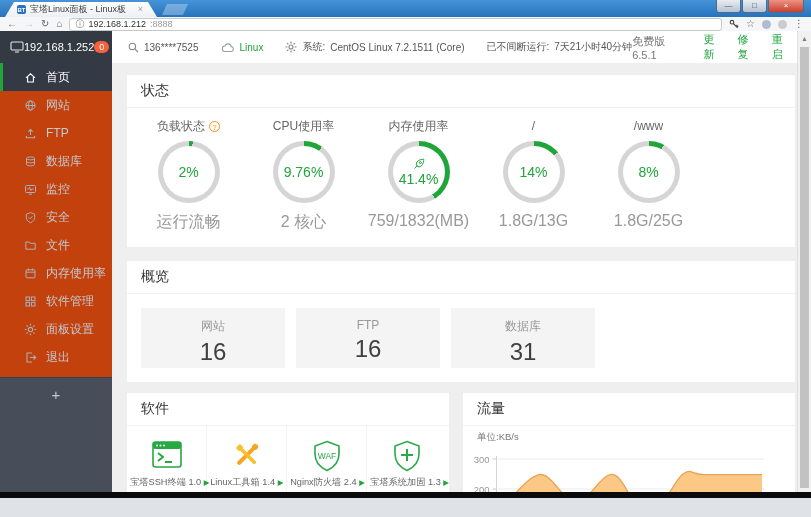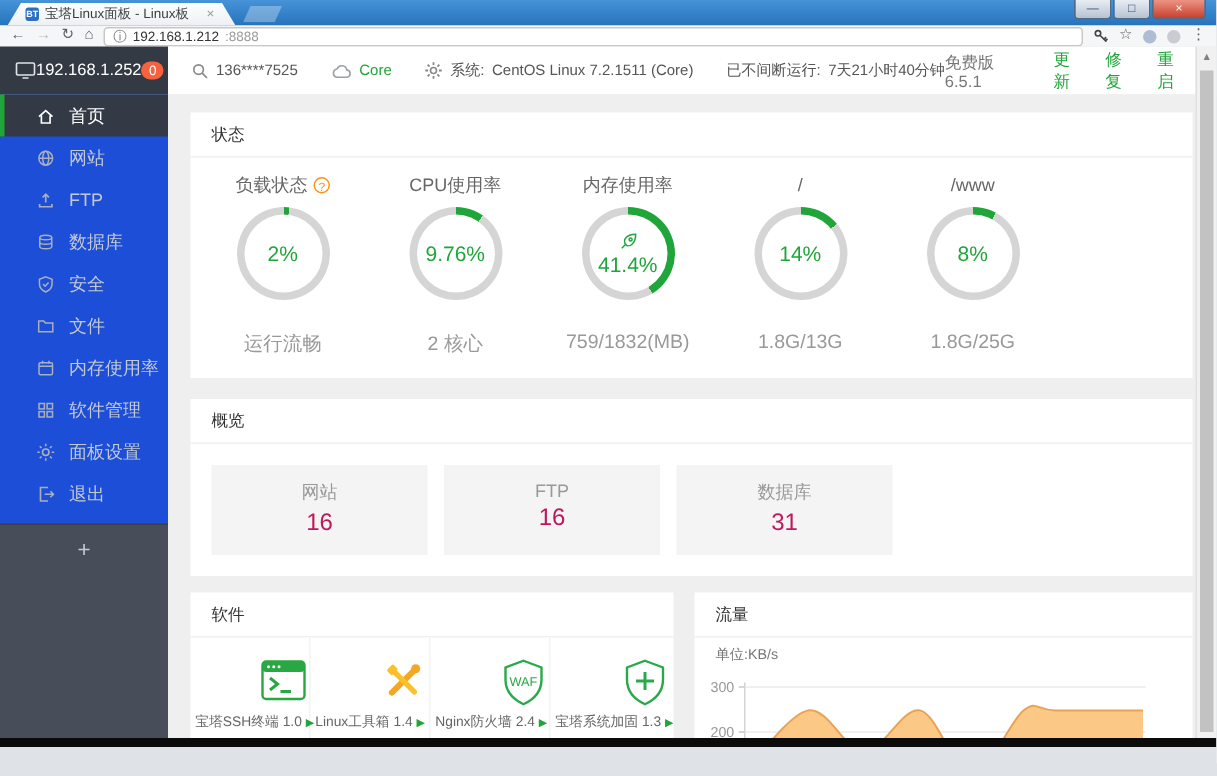--- a/index.html
+++ b/index.html
@@ -34,56 +34,56 @@
           display:flex;align-items:center;}
   .ip-block{width:112px;height:32px;background:#333a43;display:flex;align-items:center;gap:0;padding-left:10px;box-sizing:border-box;flex:none;}
   .ip-text{color:#fff;font-size:11px;}
   .badge{background:#f5623d;color:#fff;font-size:9px;border-radius:8px;padding:1px 5px;line-height:10px;}
   .tb-item{display:flex;align-items:center;gap:5px;font-size:10px;color:#555;white-space:nowrap;}
   .tb-left{display:flex;align-items:center;gap:22px;margin-left:16px;}
   .tb-right{margin-left:auto;display:flex;align-items:center;gap:13px;padding-right:18px;font-size:11px;}
   .green-link{color:#20a53a;}
   .ver{color:#777;}
   
-  .sidebar{position:absolute;left:0;top:63px;width:112px;bottom:0;background:#1d4ed8;display:flex;flex-direction:column;}
+  .sidebar{position:absolute;left:0;top:63px;width:112px;bottom:0;background:#c2410c;display:flex;flex-direction:column;}
   .side-item{height:28px;display:flex;align-items:center;gap:9px;padding-left:21px;border-left:3px solid transparent;
              color:#c3c9d1;font-size:12px;box-sizing:border-box;}
   .side-item.active{background:#333a45;border-left-color:#20a53a;color:#fff;}
   .side-item svg{flex:none;}
   .side-bottom{flex:1;background:#474e5a;border-top:1px solid rgba(0,0,0,.18);margin-top:6px;text-align:center;}
   .side-add{color:#c3c9d1;font-size:15px;margin-top:8px;display:inline-block;}
   
   .main{position:absolute;left:112px;top:63px;right:14px;bottom:0;background:#efefef;padding:12px 2px 0 15px;overflow:hidden;}
   .panel{background:#fff;}
-  .panel-h{padding:7px 14px;font-size:11px;color:#333;border-bottom:1px solid #f0f0f0;}
+  .panel-h{padding:7px 14px;font-size:14px;color:#333;border-bottom:1px solid #f0f0f0;}
   
   .gauges{display:flex;padding:10px 0 14px 4px;}
   .gauge{width:115px;text-align:center;}
   .g-label{font-size:12px;color:#666;height:16px;display:flex;align-items:center;justify-content:center;gap:4px;}
   .help{width:11px;height:11px;border-radius:50%;border:1px solid #ff9116;color:#ff9116;font-size:8px;line-height:11px;box-sizing:border-box;}
   .ring{width:62px;height:62px;border-radius:50%;margin:7px auto 0 auto;position:relative;
         background:conic-gradient(#20a53a calc(var(--p)*1%), #d5d5d5 0);display:flex;align-items:center;justify-content:center;flex-direction:column;}
   .ring::before{content:"";position:absolute;inset:5px;background:#fff;border-radius:50%;}
   .pct{position:relative;color:#20a53a;font-size:14px;}
   .rocket{position:relative;margin-bottom:1px;}
-  .g-sub{font-size:13px;color:#999;margin-top:20px;}
+  .g-sub{font-size:16px;color:#999;margin-top:9px;}
   
   .ov-body{display:flex;gap:11px;padding:14px;}
   .ov-card{width:144px;height:60px;background:#f4f4f5;text-align:center;}
   .ov-label{font-size:12px;color:#999;margin-top:10px;}
-  .ov-val{font-size:16px;color:#be185d;margin-top:3px;}
+  .ov-val{font-size:24px;color:#404040;margin-top:3px;}
   
   .bottom-row{display:flex;gap:14px;margin-top:11px;}
   .panel.software{width:322px;height:210px;flex:none;}
   .panel.traffic{flex:1;height:210px;}
   .sw-grid{display:flex;flex-wrap:wrap;}
   .sw-cell{width:80px;height:93px;box-sizing:border-box;border-right:1px solid #f3f3f3;border-bottom:1px solid #f3f3f3;
            text-align:center;}
   .sw-cell:nth-child(4n){border-right:none;}
-  .sw-cell .ic{margin-top:13px;height:36px;text-align:right;}
+  .sw-cell .ic{margin-top:13px;height:36px;}
   .sw-name{font-size:10px;color:#666;white-space:nowrap;transform:scale(.92);}
   .sw-arrow{color:#20a53a;font-size:8px;}
   
   .chart-wrap{position:relative;}
   .chart-wrap svg{display:block;}
   
   .scrollbar{position:absolute;right:0;top:31px;width:14px;bottom:0;background:#f1f1f1;border-left:1px solid #e0e0e0;box-sizing:border-box;}
   .sb-up{text-align:center;color:#7f7f7f;font-size:7px;padding-top:4px;}
   .sb-thumb{position:absolute;left:2px;right:2px;top:16px;bottom:10px;background:#c2c2c2;}
   .bottom-strip{position:absolute;left:0;right:0;bottom:0;height:6px;background:#0b0b0b;z-index:30;}
@@ -143,21 +143,21 @@
         <svg width="11" height="11" viewBox="0 0 11 11">
           <circle cx="4.4" cy="4.4" r="3.2" fill="none" stroke="#888" stroke-width="1.1"></circle>
           <path d="M6.8 6.8 L10 10" stroke="#888" stroke-width="1.1"></path>
         </svg>
         <span>136****7525</span>
       </span>
       <span class="tb-item">
         <svg width="14" height="11" viewBox="0 0 14 11">
           <path d="M3.5 9.5 A2.8 2.8 0 0 1 3.7 4 A3.4 3.4 0 0 1 10.2 4.6 A2.5 2.5 0 0 1 10.5 9.5 Z" fill="none" stroke="#9aa0a6" stroke-width="1.1"></path>
         </svg>
-        <span class="green-link">Core</span>
+        <span class="green-link">Linux</span>
       </span>
       <span class="tb-item">
         <svg width="12" height="12" viewBox="0 0 12 12">
           <circle cx="6" cy="6" r="2" fill="none" stroke="#888" stroke-width="1.1"></circle>
           <g stroke="#888" stroke-width="1.2">
             <path d="M6 0.5 V2.4 M6 9.6 V11.5 M0.5 6 H2.4 M9.6 6 H11.5 M2.1 2.1 L3.4 3.4 M8.6 8.6 L9.9 9.9 M9.9 2.1 L8.6 3.4 M3.4 8.6 L2.1 9.9"></path>
           </g>
         </svg>
         <span>系统:</span>
         <span>CentOS Linux 7.2.1511 (Core)</span>
@@ -195,20 +195,27 @@
         <path d="M6.5 2.6 V8 M4.4 4.6 L6.5 2.5 L8.6 4.6 M2.4 9 V10.8 H10.6 V9"></path>
       </svg>
         <span>FTP</span>
     </div>
     <div class="side-item">
       <svg width="13" height="13" viewBox="0 0 13 13" fill="none" stroke="#aab0ba" stroke-width="1">
         <ellipse cx="6.5" cy="3.4" rx="4" ry="1.5"></ellipse>
           <path d="M2.5 3.4 V9.4 C2.5 10.2 4.3 10.9 6.5 10.9 C8.7 10.9 10.5 10.2 10.5 9.4 V3.4 M2.5 6.4 C2.5 7.2 4.3 7.9 6.5 7.9 C8.7 7.9 10.5 7.2 10.5 6.4"></path>
       </svg>
         <span>数据库</span>
+    </div>
+    <div class="side-item">
+      <svg width="13" height="13" viewBox="0 0 13 13" fill="none" stroke="#aab0ba" stroke-width="1">
+        <rect x="1.5" y="2.5" width="10" height="7" rx="1"></rect>
+          <path d="M3.2 6 H4.6 L5.6 4.4 L6.8 7.6 L7.8 6 H9.8 M5 11.2 H8"></path>
+      </svg>
+        <span>监控</span>
     </div>
     <div class="side-item">
       <svg width="13" height="13" viewBox="0 0 13 13" fill="none" stroke="#aab0ba" stroke-width="1">
         <path d="M6.5 1.6 L10.7 3.2 V6.4 C10.7 9 9 10.6 6.5 11.7 C4 10.6 2.3 9 2.3 6.4 V3.2 Z M4.7 6.4 L6.1 7.8 L8.4 5.3"></path>
       </svg>
         <span>安全</span>
     </div>
     <div class="side-item">
       <svg width="13" height="13" viewBox="0 0 13 13" fill="none" stroke="#aab0ba" stroke-width="1">
         <path d="M1.8 3 H5.2 L6.2 4.3 H11.2 V10.2 H1.8 Z"></path>

